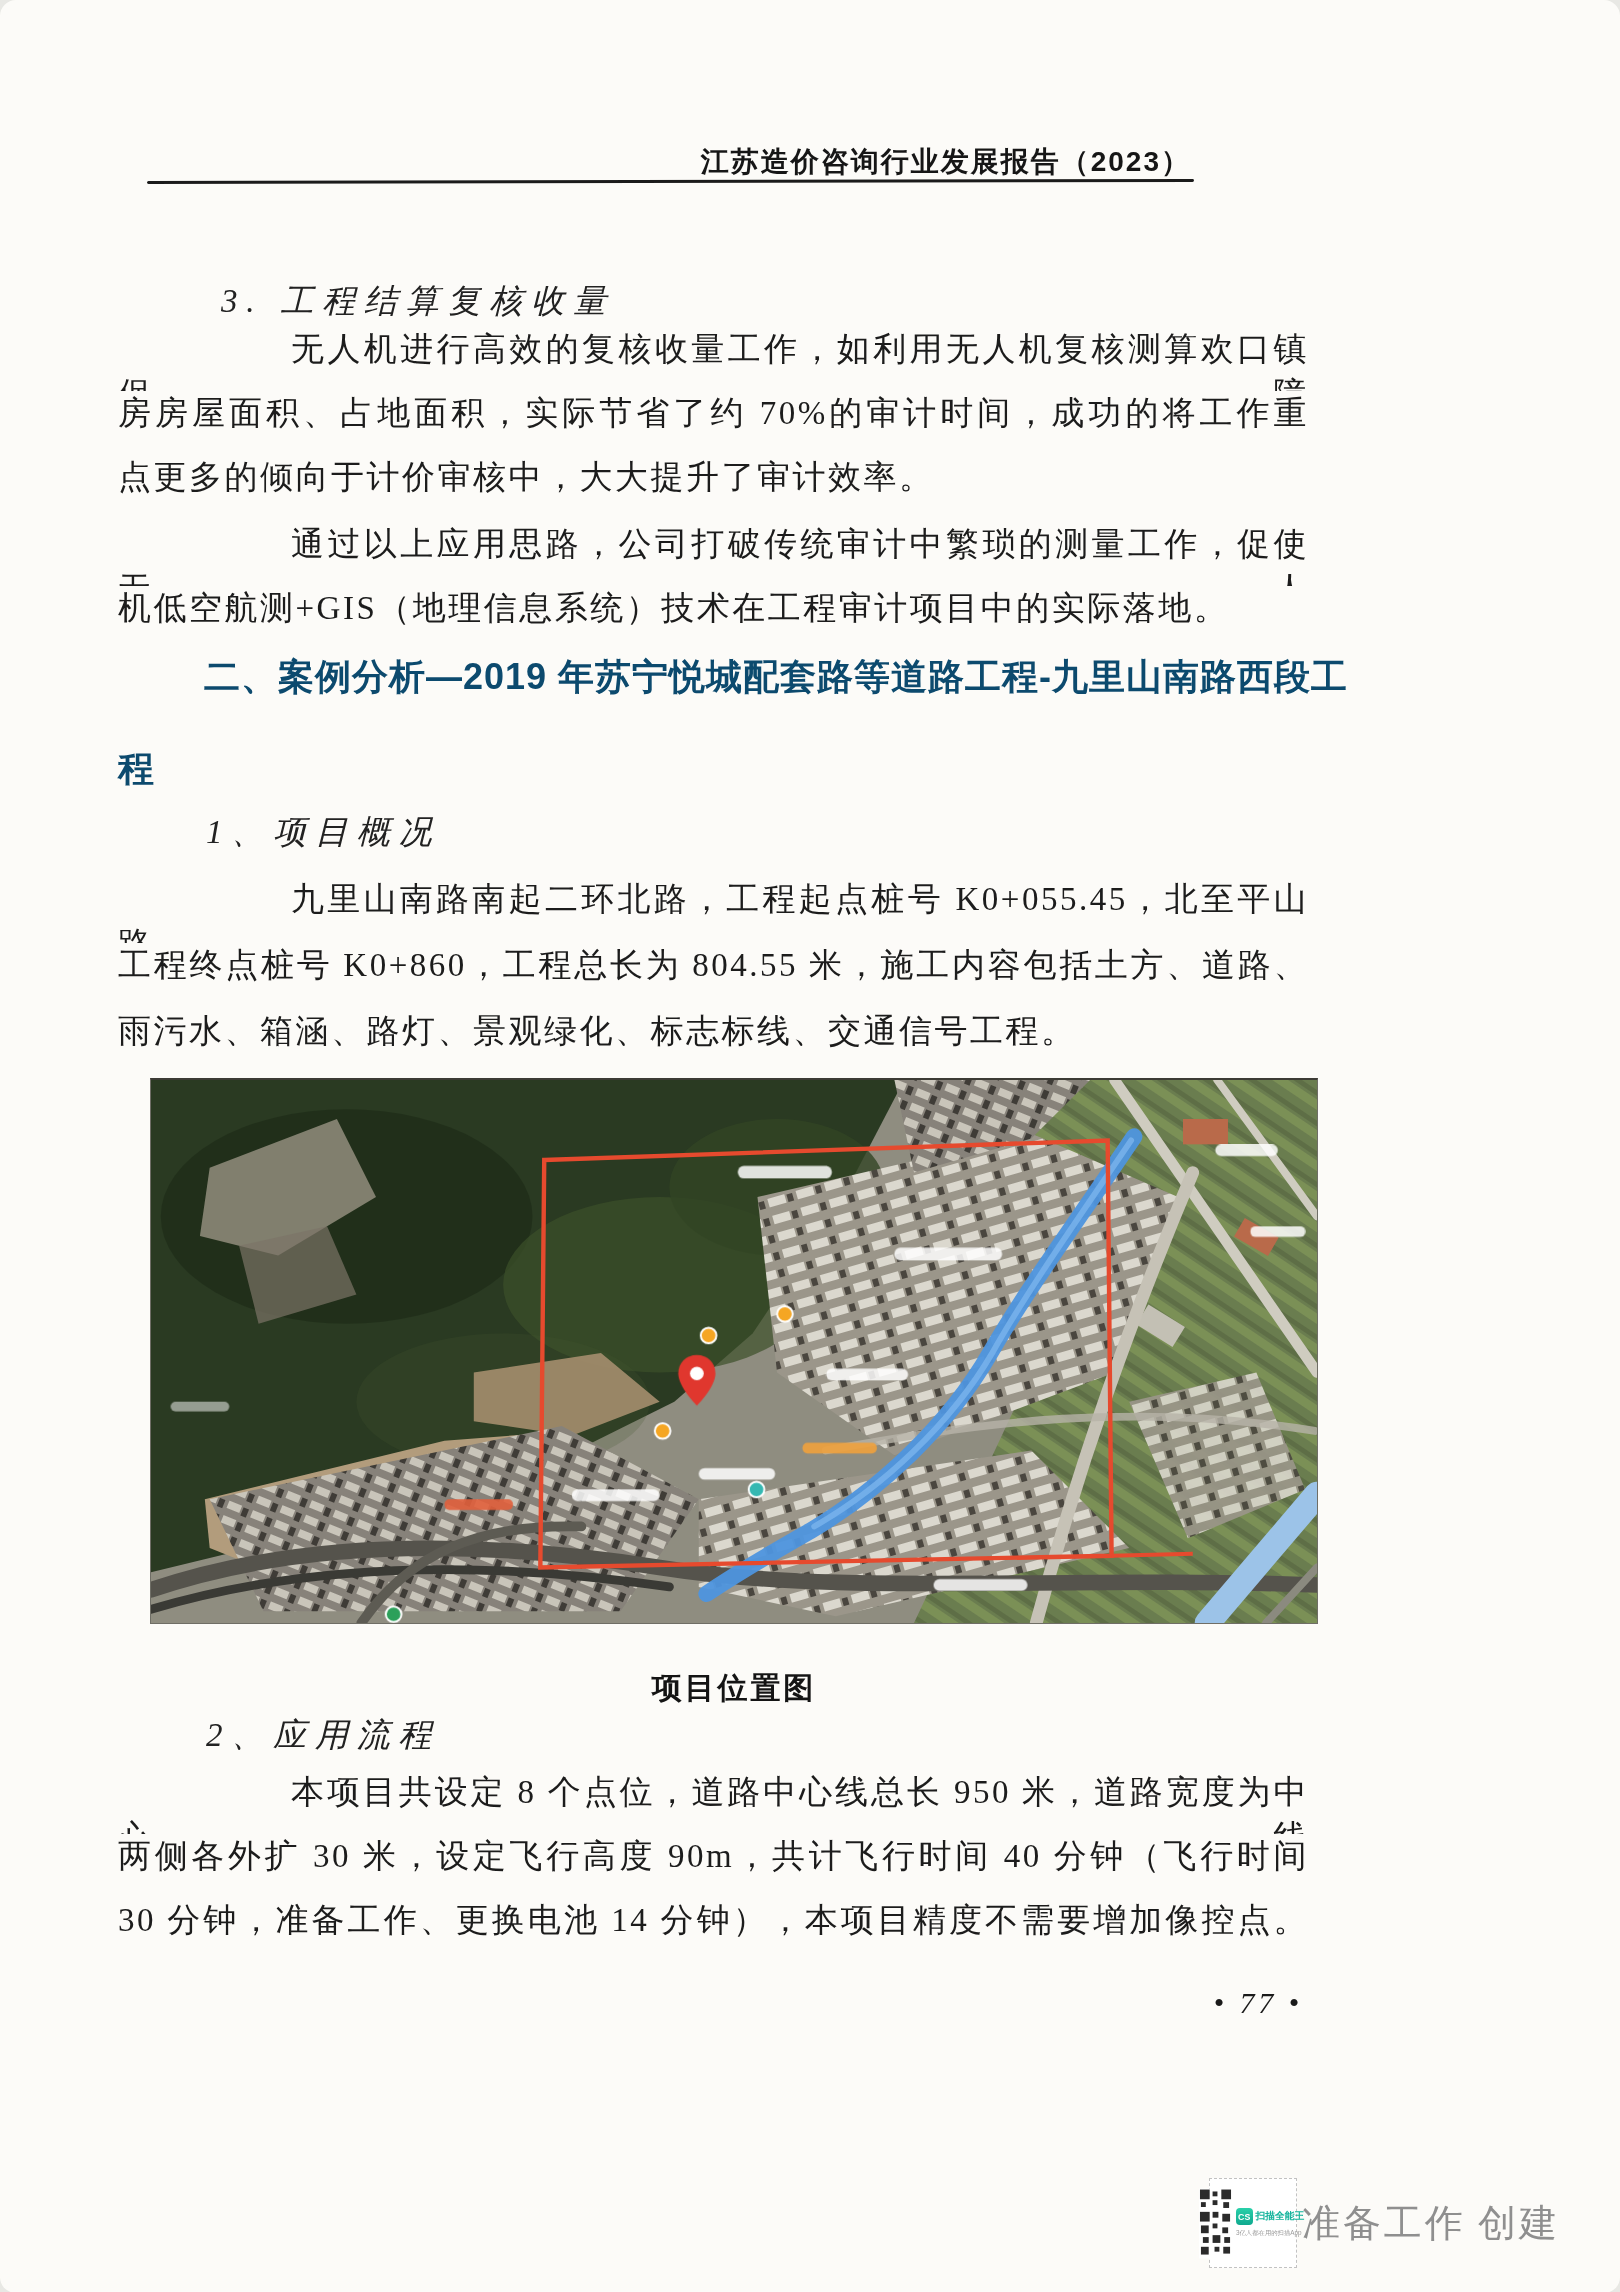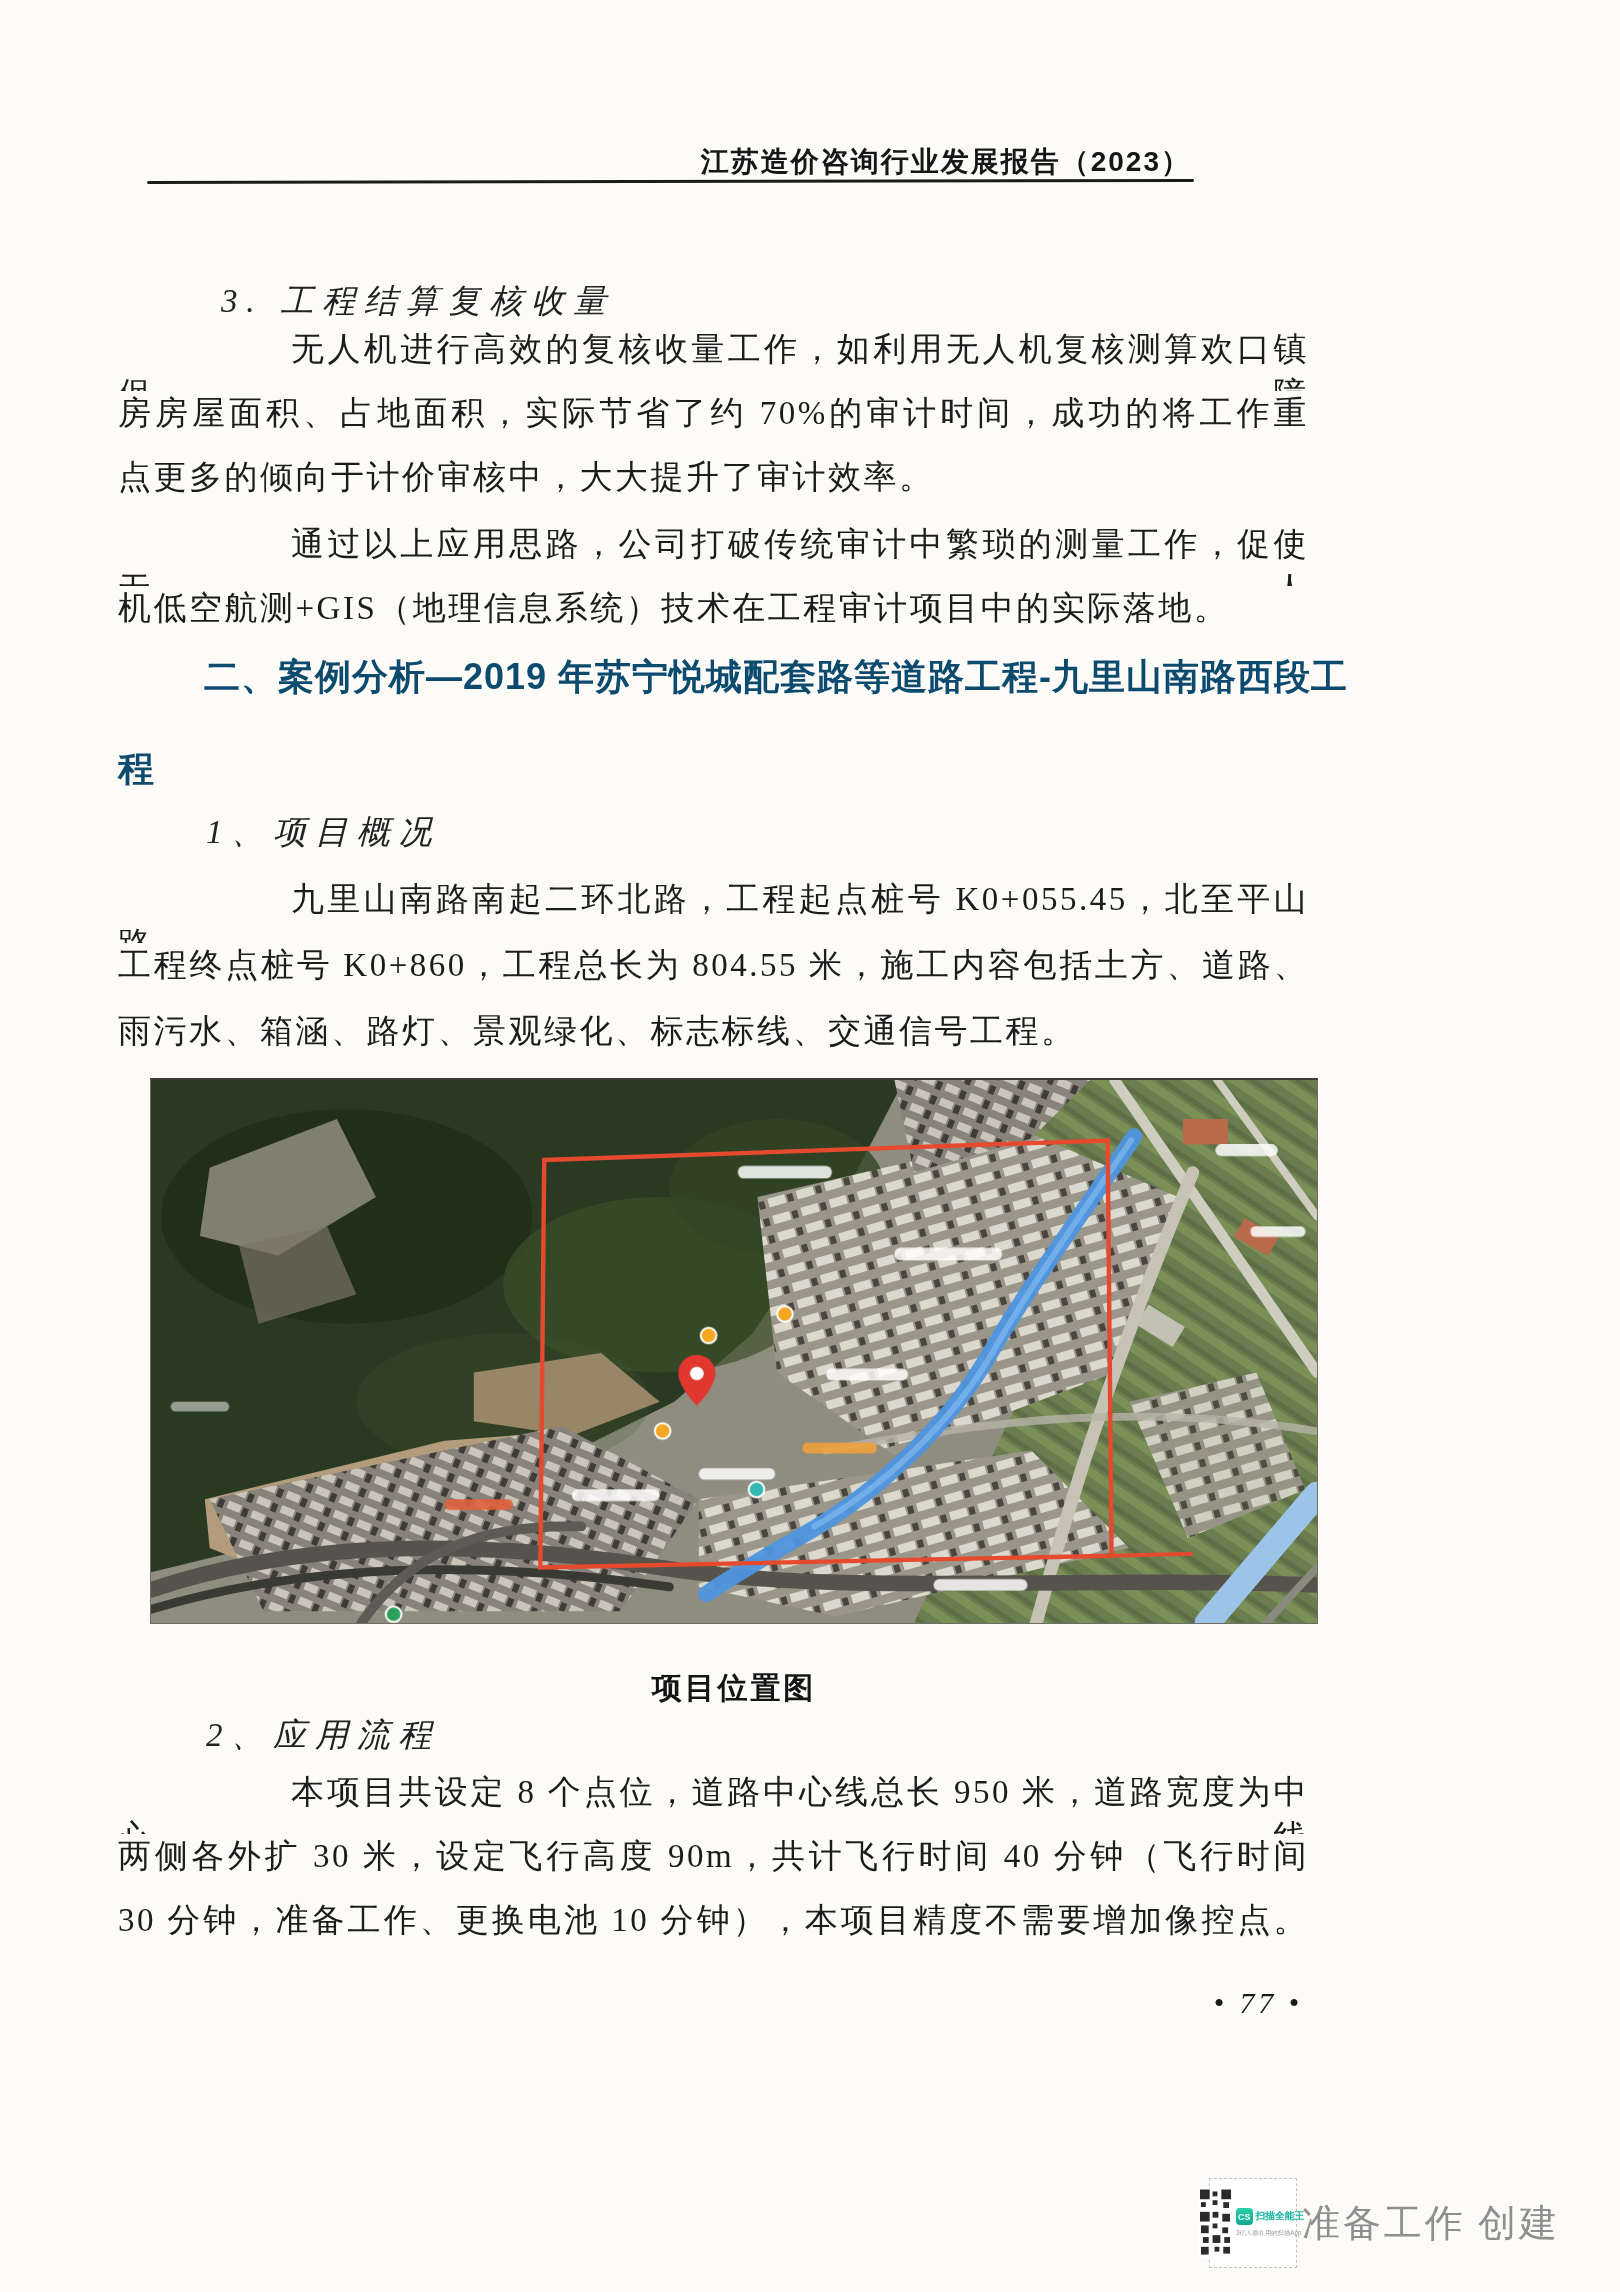--- a/index.html
+++ b/index.html
@@ -1,19 +1,19 @@
 <!DOCTYPE html>
 <html><head>
 <meta charset="utf-8">
 <style>
   html,body{margin:0;padding:0;background:#e8e8e4;}
   .page{
     position:relative;width:1620px;height:2293px;margin:0 auto;
     background:#fcfbf8;overflow:hidden;
-    font-family:"Liberation Serif","DejaVu Serif",serif;color:#1c1c1c;
+    font-family:"Liberation Serif","DejaVu Serif",serif;color:#1c1c1c;border-radius:16px;
   }
   .hdr-title{
     position:absolute;top:143px;right:429px;
     font-family:"Liberation Sans","DejaVu Sans",sans-serif;
     font-weight:700;font-size:28px;letter-spacing:2px;color:#161616;white-space:nowrap;
   }
   .hdr-rule{
     position:absolute;left:147px;top:180px;width:1047px;height:2.9px;
     background:#1b1b1b;border-radius:2px;transform:rotate(-0.12deg);
   }
@@ -202,21 +202,21 @@
     </svg>
   </div>
 
   <div class="fig-caption">项目位置图</div>
 
   <div class="kai-heading" style="left:206px;top:1713px;">2、应用流程</div>
 
   <div class="para" style="top:1770px;">
     <div class="ln just indent">本项目共设定 8 个点位，道路中心线总长 950 米，道路宽度为中心线</div>
     <div class="ln just">两侧各外扩 30 米，设定飞行高度 90m，共计飞行时间 40 分钟（飞行时间</div>
-    <div class="ln just">30 分钟，准备工作、更换电池 10 分钟），本项目精度不需要增加像控点。</div>
+    <div class="ln just">30 分钟，准备工作、更换电池 14 分钟），本项目精度不需要增加像控点。</div>
   </div>
 
   <div class="page-num">• 77 •</div>
 
   <div class="wm-badge">
     <div class="wm-left">
       <svg viewBox="0 0 34 72" width="33" height="71">
         <rect width="34" height="72" fill="#fff"></rect>
         <g fill="#2b2b2b">
           <rect x="1" y="1" width="10" height="10"></rect>

